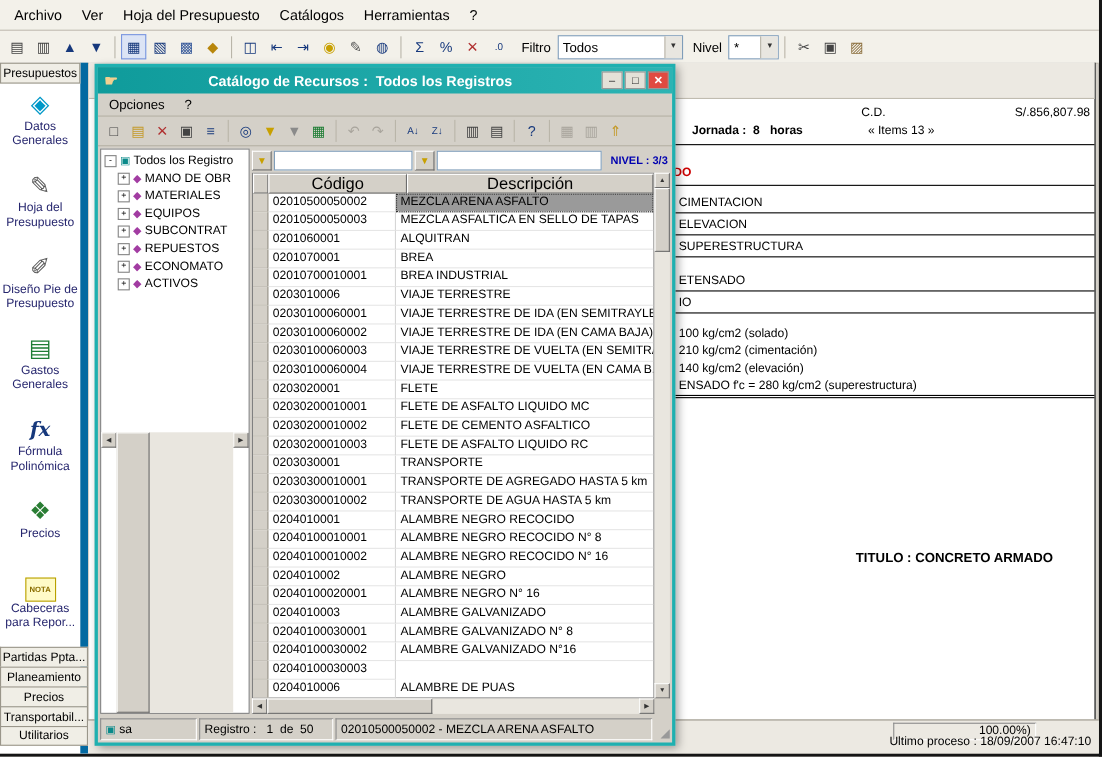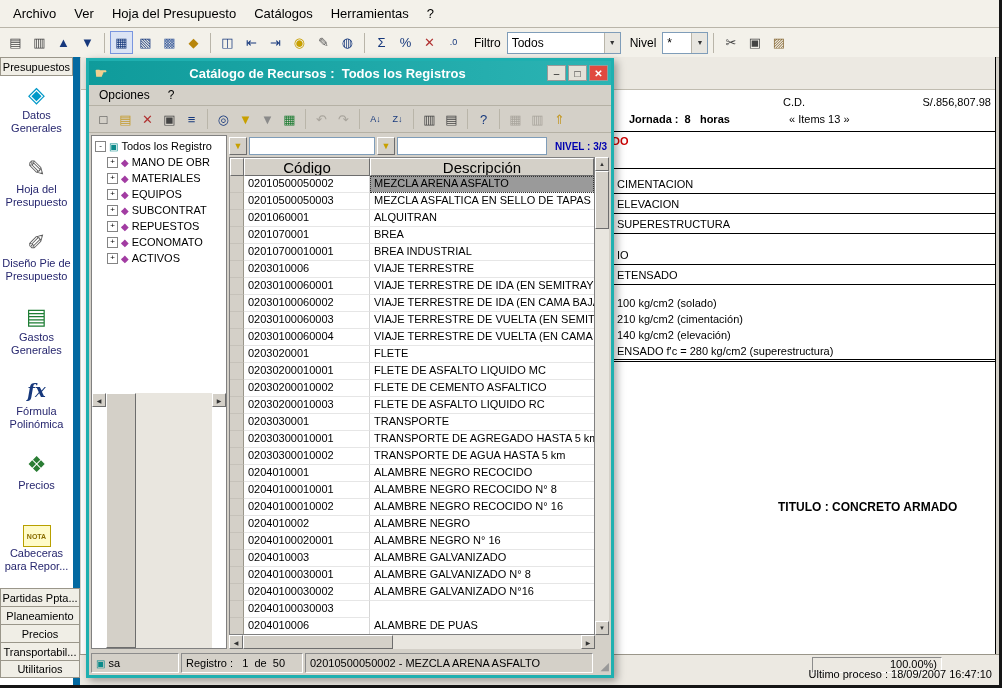--- a/index.html
+++ b/index.html
@@ -87,21 +87,21 @@
   .nivel{font-size:10px;font-weight:bold;color:#0000b0;margin-left:6px;white-space:pre;}
 
   .table-wrap{flex:1;display:flex;min-height:0;}
   .grid-col{flex:1;display:flex;flex-direction:column;border:1px solid #808080;background:#fff;min-width:0;box-sizing:border-box;}
   .grid-header{height:18px;flex:none;display:flex;}
   .hcell{background:#d4d0c8;border:1px solid;border-color:#fff #6d6d6d #6d6d6d #fff;box-sizing:border-box;
          font-size:15px;display:flex;align-items:center;justify-content:center;overflow:hidden;}
   .grid-rows{flex:1;overflow:hidden;}
   .grow{display:flex;height:17px;}
   .selc{width:14px;flex:none;background:#d4d0c8;border-right:1px solid #9a968a;border-bottom:1px solid #c6c2ba;box-sizing:border-box;}
-  .ccode{width:126px;flex:none;font-size:11px;padding:1px 4px;box-sizing:border-box;border-right:1px solid #d6d6d6;
+  .ccode{width:116px;flex:none;font-size:11px;padding:1px 4px;box-sizing:border-box;border-right:1px solid #d6d6d6;
          border-bottom:1px solid #e6e6e6;white-space:nowrap;overflow:hidden;}
   .cdesc{flex:1;font-size:11px;padding:1px 4px;box-sizing:border-box;border-bottom:1px solid #e6e6e6;white-space:nowrap;overflow:hidden;}
   .grow.selected .cdesc{background:#9a9a9a;outline:1px dotted #333;outline-offset:-1px;}
 
   .vscroll{width:14px;flex:none;display:flex;flex-direction:column;}
   .hscroll-row{height:14px;flex:none;display:flex;}
   .hscroll{flex:1;display:flex;}
   .scroll-btn{width:14px;height:14px;flex:none;background:#d4d0c8;border:1px solid;border-color:#fff #6d6d6d #6d6d6d #fff;
               font-size:6px;color:#333;display:flex;align-items:center;justify-content:center;padding:0;box-sizing:border-box;}
   .sb-track{flex:1;background:#e9e6df;position:relative;}
@@ -252,30 +252,30 @@
       </div>
   </div>
 
   <div class="sheet">
     <div class="sheet-band"></div>
     <div class="abs" style="left:702px;top:39px;">C.D.</div>
     <div class="abs" style="right:4px;top:39px;">S/.856,807.98</div>
     <div class="abs" style="left:548px;top:56px;font-weight:bold;">Jornada :  8   horas</div>
     <div class="abs" style="left:708px;top:56px;">« Items 13 »</div>
     <div class="hline" style="top:74px;"></div>
-    <div class="abs" style="left:531px;top:78px;color:#cc0000;font-weight:bold;">DO</div>
+    <div class="abs" style="left:531px;top:94px;color:#cc0000;font-weight:bold;">DO</div>
     <div class="hline" style="top:111px;"></div>
     <div class="sec" style="top:117px;" id="sec1">
         <div class="c-row">CIMENTACION</div>
         <div class="c-row">ELEVACION</div>
         <div class="c-row">SUPERESTRUCTURA</div>
       </div>
     <div class="sec" style="top:188px;" id="sec2">
+        <div class="c-row">ETENSADO</div>
         <div class="c-row">IO</div>
-        <div class="c-row">ETENSADO</div>
       </div>
     <div class="sec sec-specs" style="top:238px;" id="sec3">
         <div class="spec-row">100 kg/cm2 (solado)</div>
         <div class="spec-row">210 kg/cm2 (cimentación)</div>
         <div class="spec-row">140 kg/cm2 (elevación)</div>
         <div class="spec-row">ENSADO f'c = 280 kg/cm2 (superestructura)</div>
       </div>
     <div class="titulo" style="left:697px;top:443px;">TITULO : CONCRETO ARMADO</div>
   </div>
 

